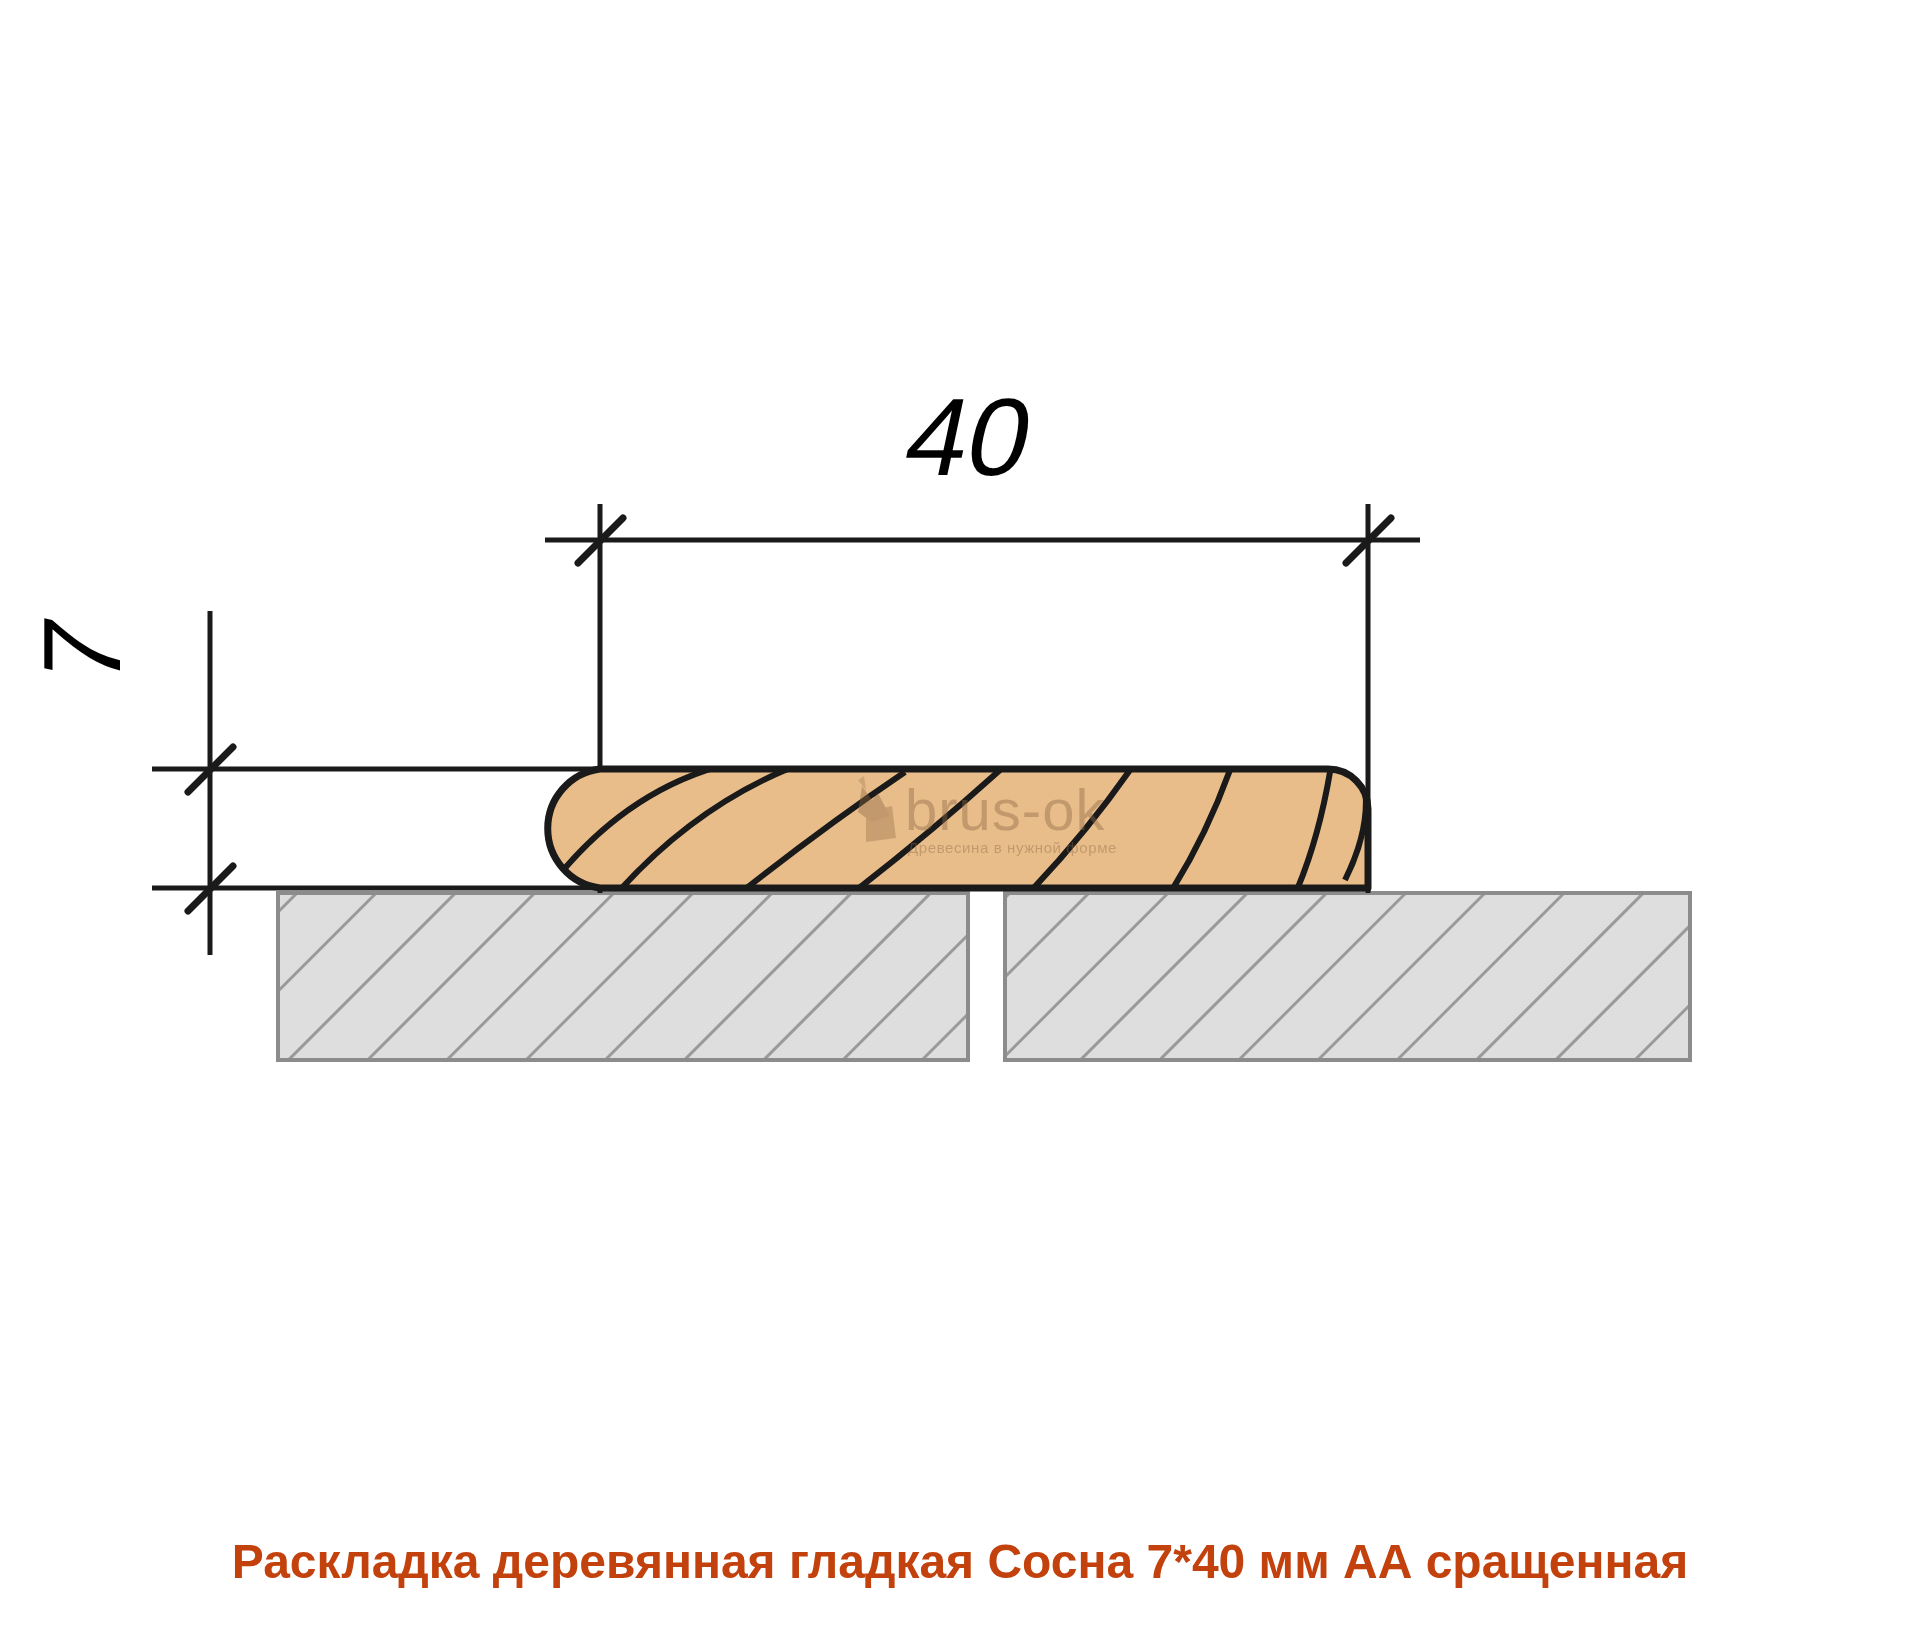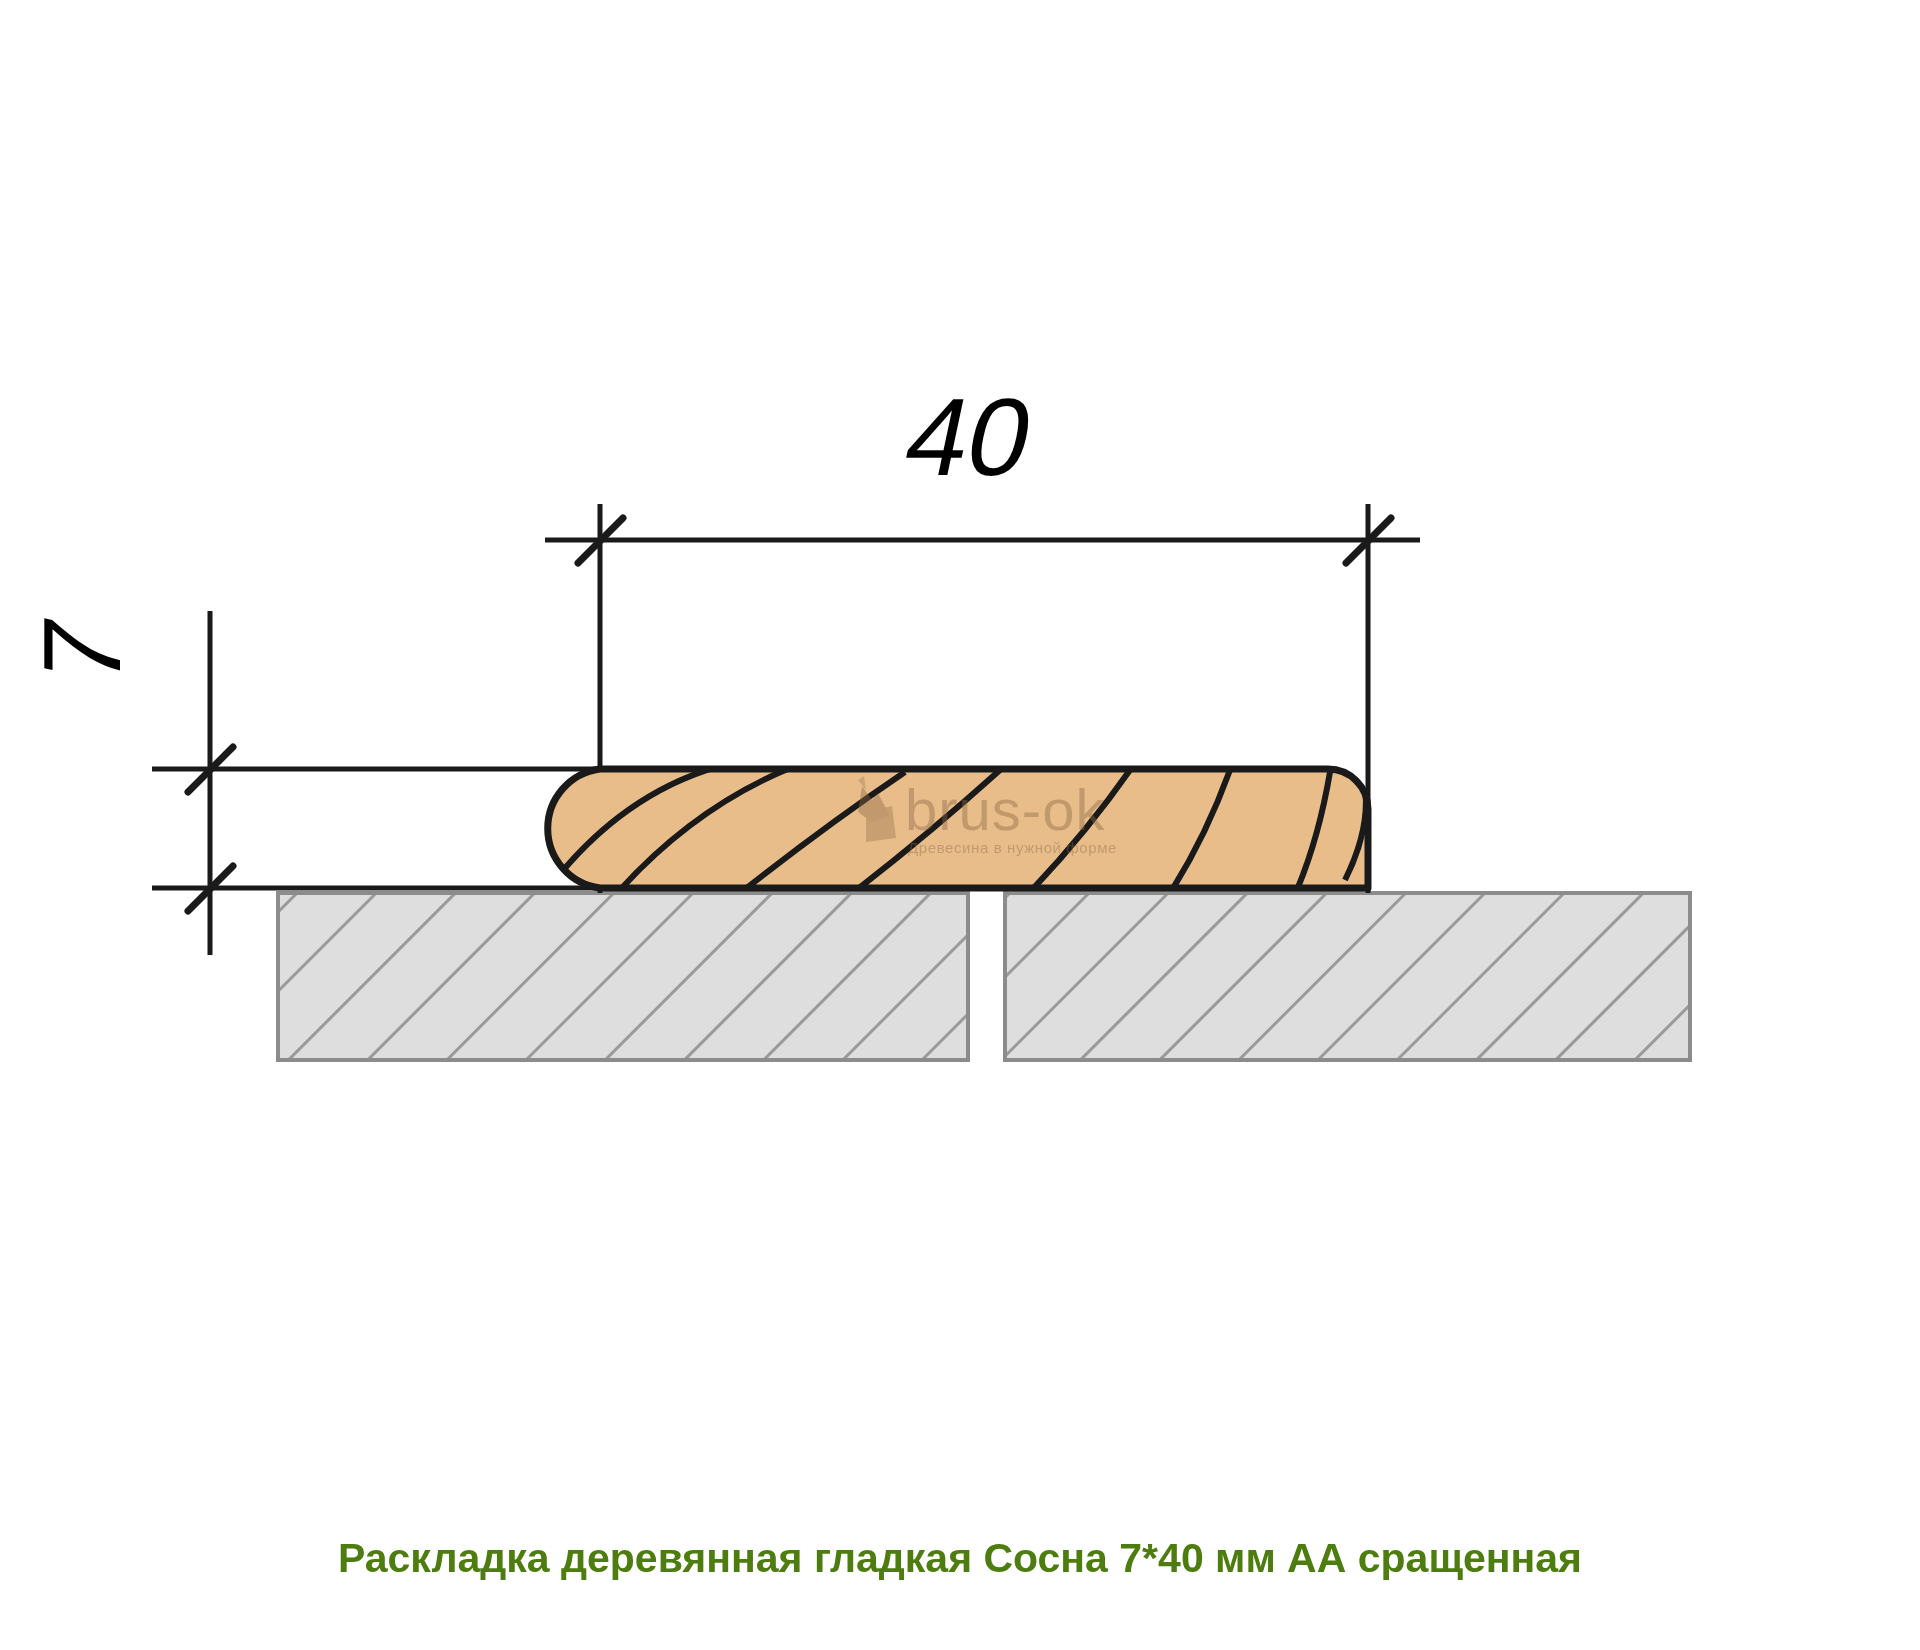--- a/index.html
+++ b/index.html
@@ -31,23 +31,23 @@
     position: absolute;
     left: 0;
     top: 1536px;
     width: 1920px;
     text-align: center;
     pointer-events: none;
   }
   .caption-text {
     display: inline-block;
     font-family: "Liberation Sans", sans-serif;
-    font-size: 41px;
+    font-size: 48px;
     font-weight: 700;
-    color: #4d7c0f;
+    color: #c2410c;
     letter-spacing: 0px;
     white-space: nowrap;
     line-height: 1.1;
   }
 </style>
 </head>
 <body>
 
 <div id="drawing-root">
 

